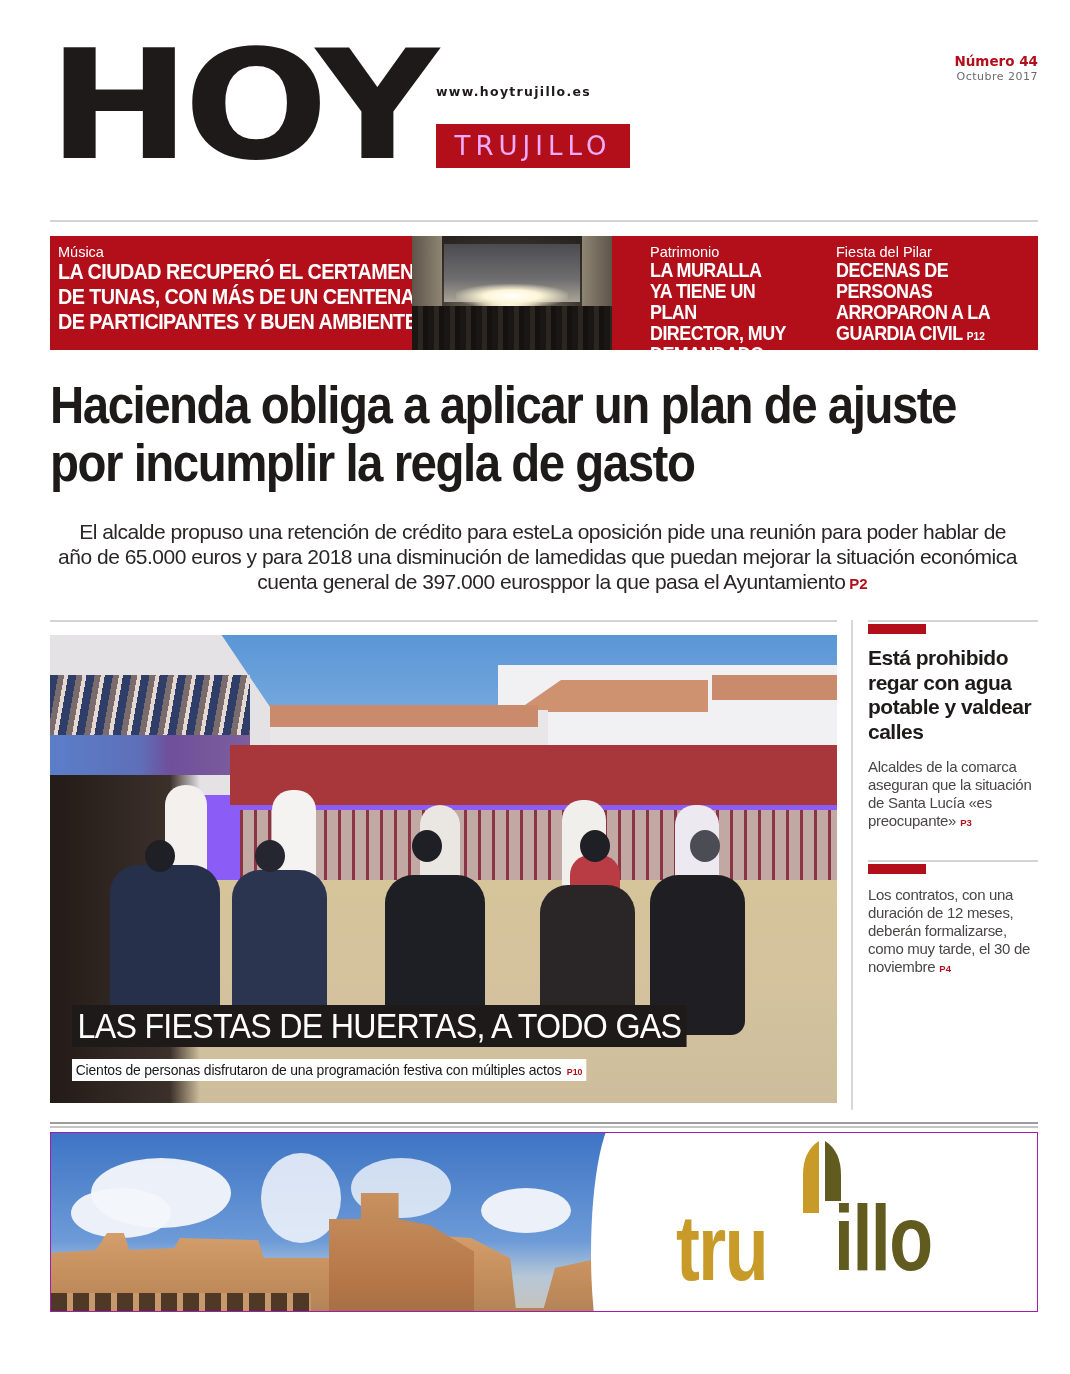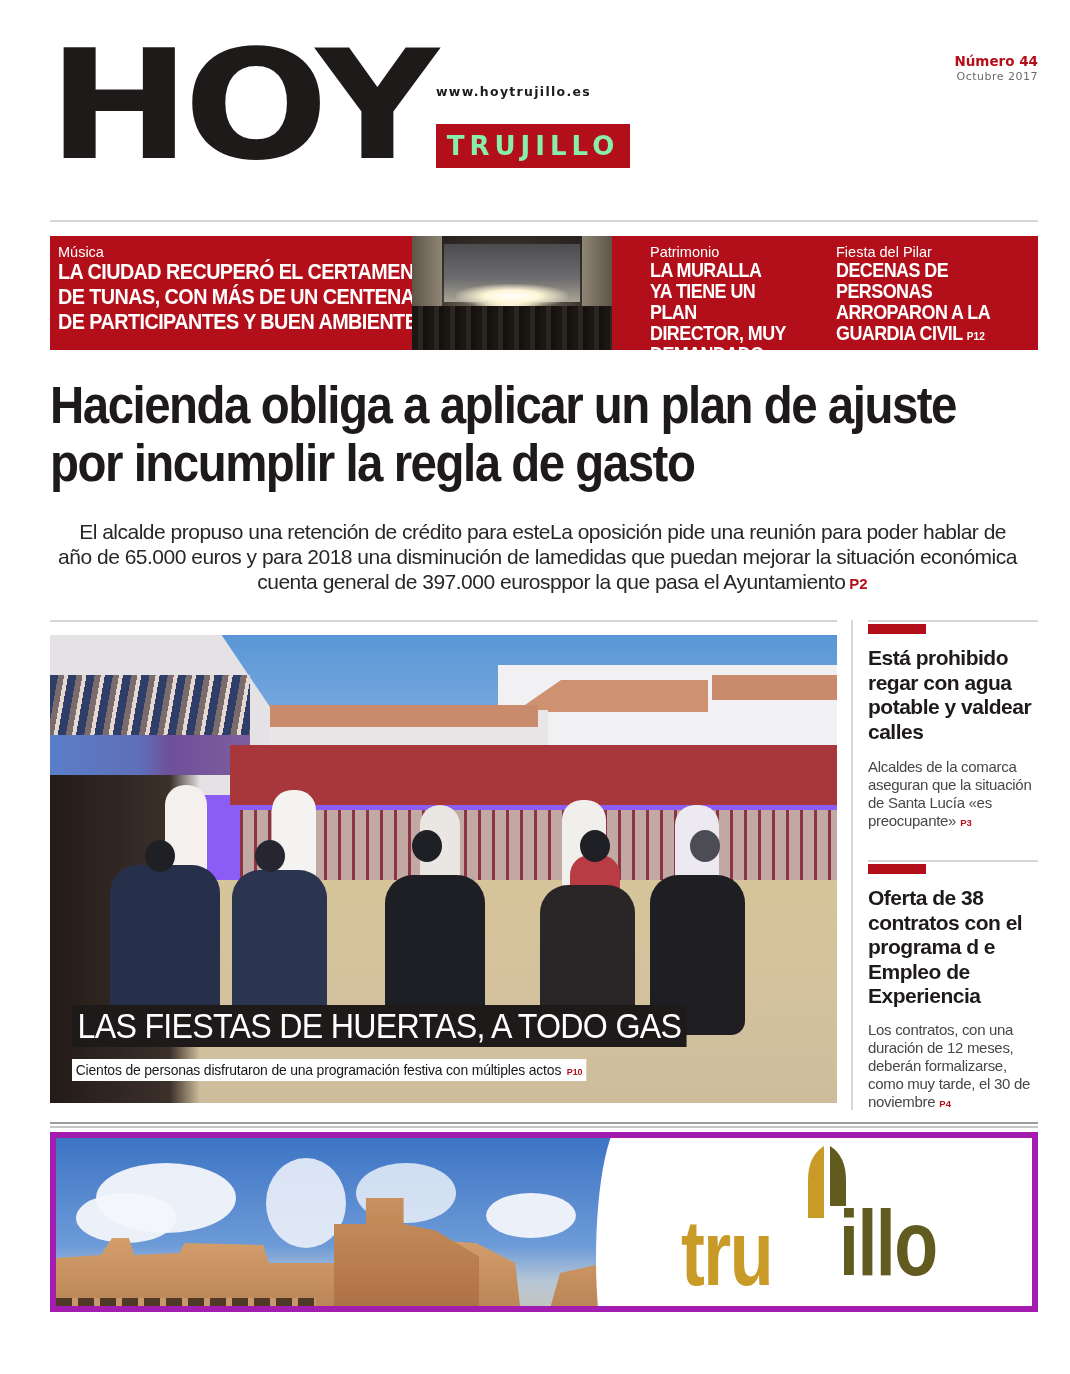--- a/index.html
+++ b/index.html
@@ -12,22 +12,22 @@
     font-family: "DejaVu Sans", sans-serif; font-weight: bold;
     font-size: 152px; line-height: 120px; letter-spacing: -6px; color: #1e1a1a;
     transform: scaleX(1.12); transform-origin: left top;
   }
   .site-url {
     position: absolute; left: 436px; top: 84px;
     font-family: "DejaVu Sans", sans-serif; font-weight: bold; font-size: 12.5px; letter-spacing: 1.3px; color: #1e1a1a;
   }
   .edition-badge {
     position: absolute; left: 436px; top: 124px; width: 194px; height: 44px;
-    background: #b30f1a; color: #86efac; display: flex; align-items: center; justify-content: center;
-    font-family: "DejaVu Sans", sans-serif; font-size: 26px; letter-spacing: 5px; font-weight: bold;
+    background: #b30f1a; color: #f0abfc; display: flex; align-items: center; justify-content: center;
+    font-family: "DejaVu Sans", sans-serif; font-size: 26px; letter-spacing: 5px; font-weight: normal;
   }
   .issue-box { position: absolute; right: 32px; top: 53px; text-align: right; }
   .issue-number { font-family: "DejaVu Sans", sans-serif; font-weight: bold; color: #b30f1a; font-size: 13.5px; line-height: 16px; }
   .issue-date { font-family: "DejaVu Sans", sans-serif; color: #6b6b6b; font-size: 11px; line-height: 15px; letter-spacing: 0.5px; }
 
   .rule { position: absolute; left: 50px; width: 988px; height: 2px; background: #d4d4d4; }
 
   
   .teaser-bar {
     position: absolute; left: 50px; top: 236px; width: 988px; height: 114px; background: #b30f1a;
@@ -116,21 +116,21 @@
   .sidebar-divider { position: absolute; left: 851px; top: 620px; width: 2px; height: 490px; background: #d8d8d8; }
   .side-story { position: absolute; left: 868px; width: 175px; }
   .side-tag { width: 58px; height: 10px; background: #b30f1a; margin-bottom: 12px; }
   .side-head { font-family: "Liberation Sans", sans-serif; font-weight: bold; font-size: 21px; line-height: 24.5px; color: #1e1a1a; letter-spacing: -0.5px; }
   .side-sum { font-family: "Liberation Sans", sans-serif; font-size: 15px; line-height: 18px; color: #4a4646; margin-top: 14px; letter-spacing: -0.3px; }
   .side-sum .pg-ref { color: #b30f1a; font-size: 9.5px; margin-left: 4px; }
 
   
   .ad-rule { position: absolute; left: 50px; top: 1122px; width: 988px; height: 2px; background: #9c9c9c; }
   .ad-rule2 { position: absolute; left: 50px; top: 1126px; width: 988px; height: 2px; background: #c4c4c4; }
-  .advert { position: absolute; left: 50px; top: 1132px; width: 988px; height: 180px; border: 6px solid #a21caf; overflow: hidden; background: #fff; }
+  .advert { position: absolute; left: 50px; top: 1132px; width: 988px; height: 180px; border: 1px solid #a21caf; overflow: hidden; background: #fff; }
   .ad-photo { position: absolute; left: 0; top: 0; width: 560px; height: 240px; overflow: hidden;
     background: linear-gradient(180deg, #3d74c4 0%, #6d9bd8 45%, #b7c7d6 60%, #c7c2b9 75%, #b6b0a8 100%); }
   .ad-cloud { position: absolute; background: #f3f6fb; border-radius: 50%; opacity: 0.95; }
   .ad-town { position: absolute; left: 0; top: 95px; width: 560px; height: 100px;
     background: linear-gradient(180deg, #d5a06c 0%, #c08b5a 60%, #a97e58 100%);
     clip-path: polygon(0 25%, 8% 22%, 10% 5%, 13% 5%, 14% 22%, 22% 20%, 23% 10%, 37% 12%, 38% 30%, 52% 30%, 53% 0%, 57% 0%, 58% -40%, 60% -40%, 61% 5%, 75% 10%, 82% 30%, 83% 80%, 88% 80%, 90% 40%, 98% 30%, 100% 30%, 100% 100%, 0 100%); }
   .ad-church { position: absolute; left: 278px; top: 60px; width: 145px; height: 130px; background: linear-gradient(180deg, #c8915f 0%, #b57647 70%, #9f6c47 100%);
     clip-path: polygon(0 20%, 22% 20%, 22% 0, 48% 0, 48% 20%, 70% 25%, 100% 45%, 100% 100%, 0 100%); }
   .ad-arches { position: absolute; left: 0; top: 160px; width: 260px; height: 35px; background: repeating-linear-gradient(90deg, #3d2a1e 0 16px, #c99c70 16px 22px); opacity: 0.85; }
   .ad-plaza { position: absolute; left: 0; top: 190px; width: 560px; height: 50px; background: linear-gradient(180deg, #b9b5ad 0%, #aaa6a0 100%); }
@@ -226,21 +226,20 @@
 <div class="side-story" style="top:624px;">
   <div class="side-tag"></div>
   <div class="side-head">Está prohibido regar con agua potable y valdear calles</div>
   <div class="side-sum"><span>Alcaldes de la comarca aseguran que la situación de Santa Lucía «es preocupante»</span><span class="pg-ref">P3</span></div>
 </div>
 
 <div class="rule-thin" style="left:868px; top:860px; width:170px;"></div>
 
 <div class="side-story" style="top:864px;">
   <div class="side-tag"></div>
-  <div class="side-head">Oferta de 38 contratos con el programa d e Empleo de Experiencia</div>
   <div class="side-sum" style="margin-top:12px;"><span>Los contratos, con una duración de 12 meses, deberán formalizarse, como muy tarde, el 30 de noviembre</span><span class="pg-ref">P4</span></div>
 </div>
 
 <div class="ad-rule"></div>
 <div class="ad-rule2"></div>
 <div class="advert">
   <div class="ad-photo">
     <div class="ad-cloud" style="left:40px; top:25px; width:140px; height:70px;"></div>
     <div class="ad-cloud" style="left:20px; top:55px; width:100px; height:50px;"></div>
     <div class="ad-cloud" style="left:210px; top:20px; width:80px; height:90px; opacity:0.85;"></div>

